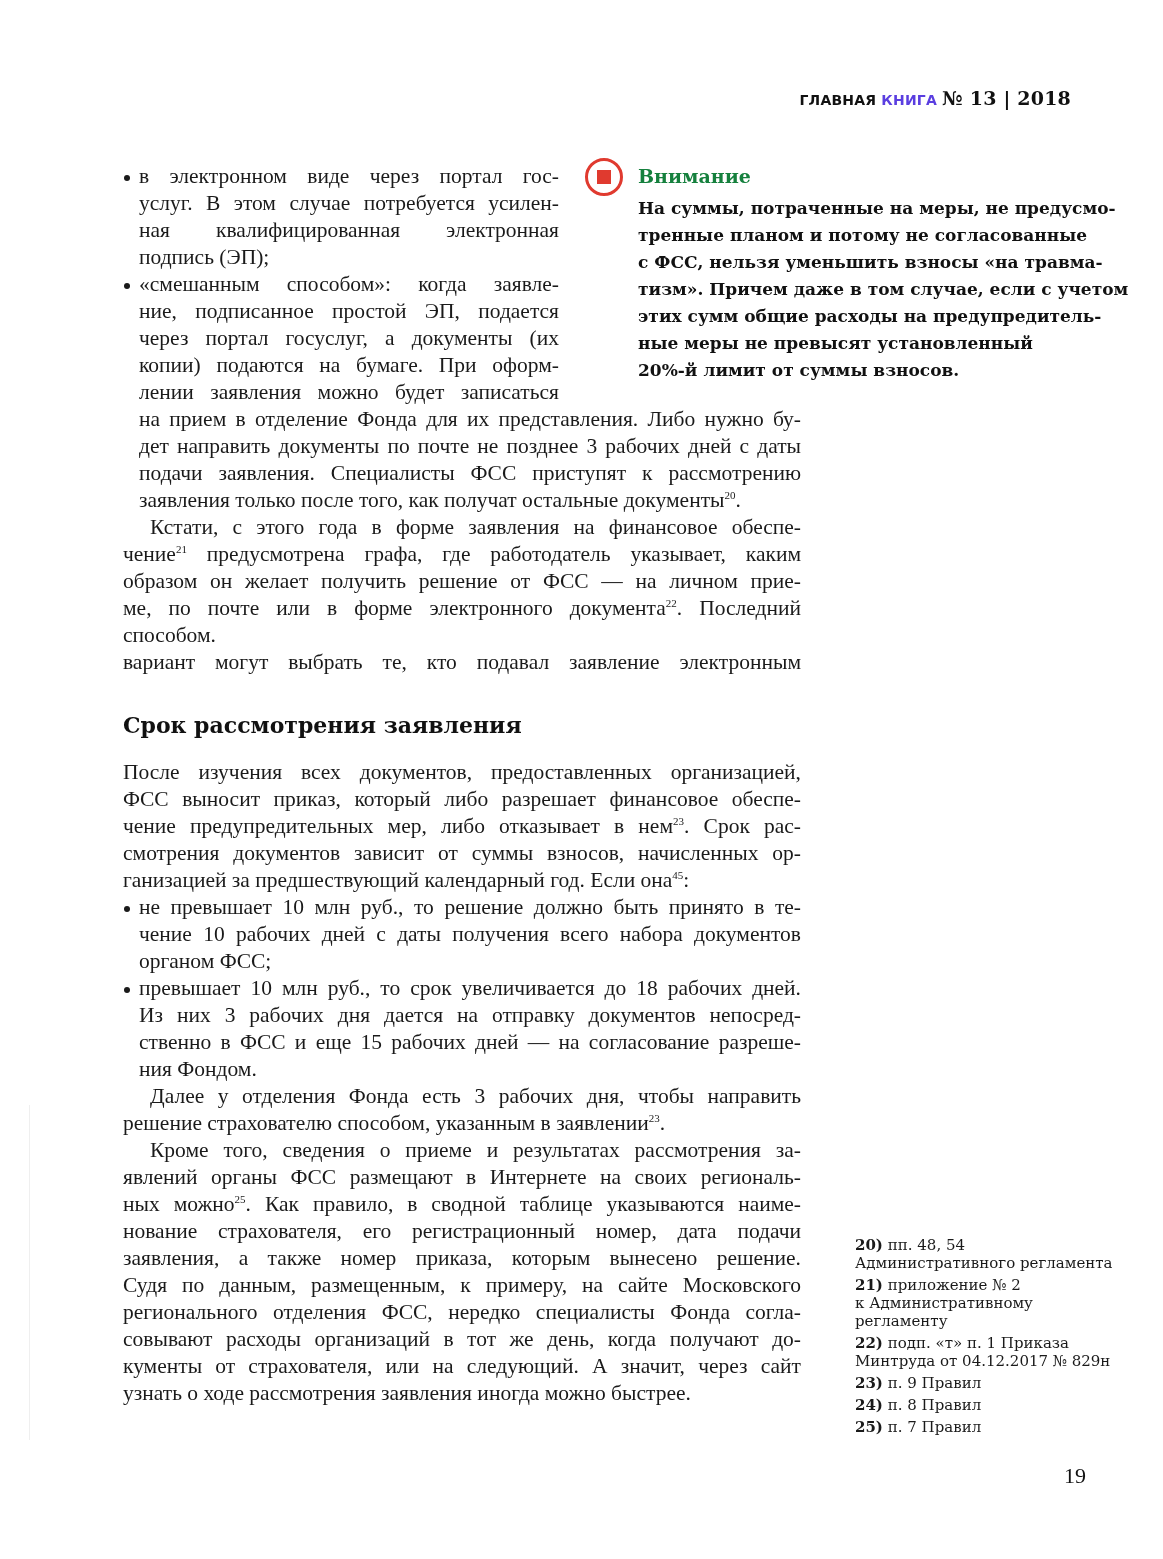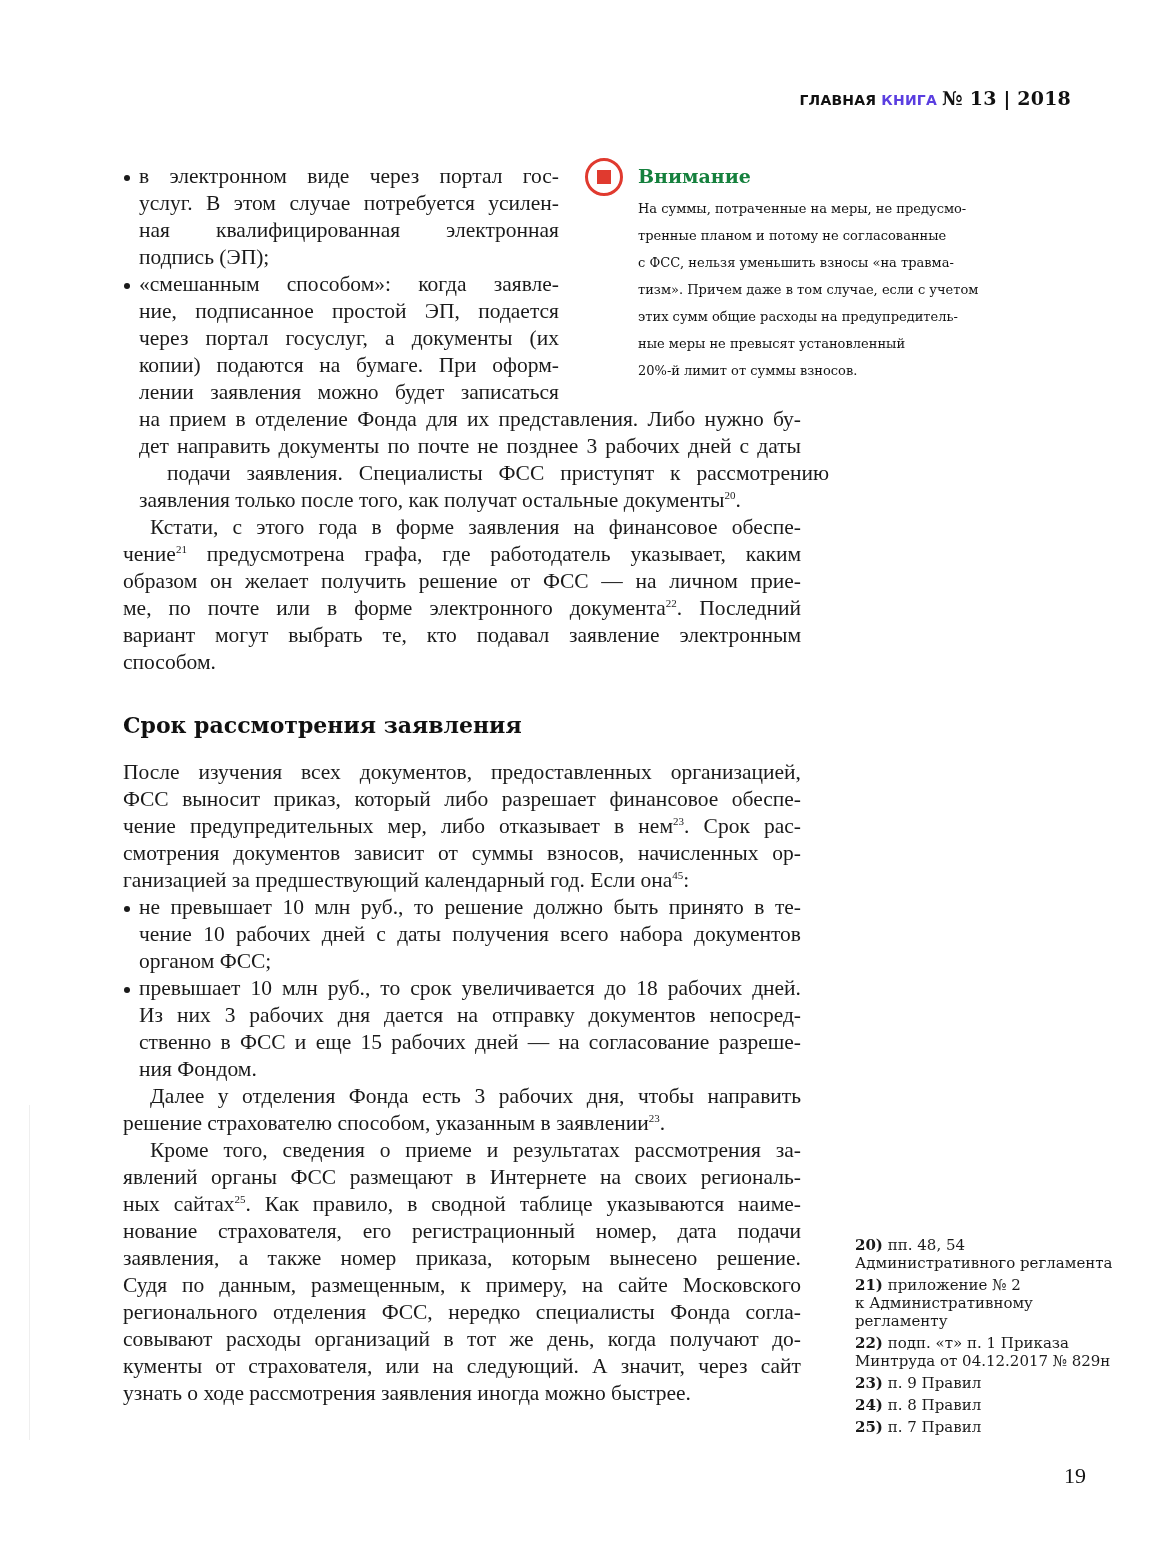--- a/index.html
+++ b/index.html
@@ -19,21 +19,21 @@
   .para-ind { text-indent:27px; }
   .bullet { position:relative; }
   .bullet::before { content:""; position:absolute; left:-15px; top:12px; width:6px; height:6px; border-radius:50%; background:#1a1a1a; }
   sup { font-size:11px; line-height:0; vertical-align:super; }
 
   .left-narrow { width:420px; }
 
   .callout { position:absolute; left:584px; top:157px; width:480px; }
   .callout .icon { position:absolute; left:0; top:0; width:40px; height:40px; }
   .callout .title { position:absolute; left:54px; top:8px; font-family:"DejaVu Serif", serif; font-weight:bold; font-size:19px; color:#15803d; }
-  .callout .txt { position:absolute; left:54px; top:38px; width:426px; font-family:"DejaVu Serif", serif; font-weight:normal; font-size:13px; line-height:27px; color:#111; }
+  .callout .txt { position:absolute; left:54px; top:38px; width:426px; font-family:"DejaVu Serif", serif; font-weight:bold; font-size:17px; line-height:27px; color:#111; }
   .callout .txt span { display:block; white-space:nowrap; }
 
   .heading { position:absolute; left:123px; top:712px; font-family:"DejaVu Serif", serif; font-weight:bold; font-size:22px; color:#111; }
 
   .footnotes { position:absolute; left:855px; top:1236px; width:230px; font-family:"DejaVu Serif", serif; font-size:15px; line-height:18px; color:#1a1a1a; }
   .fn { margin-bottom:4px; }
   .fn b { font-weight:bold; }
   .fn span.t { display:block; white-space:nowrap; }
 
   .pagenum { position:absolute; right:77px; top:1463px; font-family:"Liberation Serif", serif; font-size:22px; color:#111; }
@@ -59,30 +59,30 @@
   <div class="left-narrow ind">
     <span class="ln bullet">«смешанным способом»: когда заявле-</span>
     <span class="ln">ние, подписанное простой ЭП, подается</span>
     <span class="ln">через портал госуслуг, а документы (их</span>
     <span class="ln">копии) подаются на бумаге. При оформ-</span>
     <span class="ln">лении заявления можно будет записаться</span>
   </div>
   <div class="ind">
     <span class="ln" style="width:662px;">на прием в отделение Фонда для их представления. Либо нужно бу-</span>
     <span class="ln" style="width:662px;">дет направить документы по почте не позднее 3 рабочих дней с даты</span>
-    <span class="ln" style="width:662px;margin-left:28px;">подачи заявления. Специалисты ФСС приступят к рассмотрению</span>
+    <span class="ln" style="width:662px;">подачи заявления. Специалисты ФСС приступят к рассмотрению</span>
     <span class="ln last"><span>заявления только после того, как получат остальные документы</span><sup>20</sup>.</span>
   </div>
   <div>
     <span class="ln para-ind">Кстати, с этого года в форме заявления на финансовое обеспе-</span>
     <span class="ln"><span>чение</span><sup>21</sup><span> предусмотрена графа, где работодатель указывает, каким</span></span>
     <span class="ln">образом он желает получить решение от ФСС — на личном прие-</span>
     <span class="ln"><span>ме, по почте или в форме электронного документа</span><sup>22</sup><span>. Последний</span></span>
+    <span class="ln last">способом.</span>
     <span class="ln">вариант могут выбрать те, кто подавал заявление электронным</span>
-    <span class="ln last">способом.</span>
   </div>
 </div>
 
 <div class="callout">
   <svg class="icon" viewBox="0 0 40 40">
     <circle cx="20" cy="20" r="17.5" fill="none" stroke="#e03a2f" stroke-width="3"></circle>
     <rect x="13" y="13" width="14" height="14" fill="#e03a2f"></rect>
   </svg>
   <div class="title">Внимание</div>
   <div class="txt">
@@ -117,21 +117,21 @@
     <span class="ln" style="width:662px;">ственно в ФСС и еще 15 рабочих дней — на согласование разреше-</span>
     <span class="ln last">ния Фондом.</span>
   </div>
   <div>
     <span class="ln para-ind">Далее у отделения Фонда есть 3 рабочих дня, чтобы направить</span>
     <span class="ln last"><span>решение страхователю способом, указанным в заявлении</span><sup>23</sup><span>.</span></span>
   </div>
   <div>
     <span class="ln para-ind">Кроме того, сведения о приеме и результатах рассмотрения за-</span>
     <span class="ln">явлений органы ФСС размещают в Интернете на своих региональ-</span>
-    <span class="ln"><span>ных сайтах</span><sup>25</sup><span>. Как правило, в сводной таблице указываются наиме-</span></span>
+    <span class="ln"><span>ных можно</span><sup>25</sup><span>. Как правило, в сводной таблице указываются наиме-</span></span>
     <span class="ln">нование страхователя, его регистрационный номер, дата подачи</span>
     <span class="ln">заявления, а также номер приказа, которым вынесено решение.</span>
     <span class="ln">Судя по данным, размещенным, к примеру, на сайте Московского</span>
     <span class="ln">регионального отделения ФСС, нередко специалисты Фонда согла-</span>
     <span class="ln">совывают расходы организаций в тот же день, когда получают до-</span>
     <span class="ln">кументы от страхователя, или на следующий. А значит, через сайт</span>
     <span class="ln last">узнать о ходе рассмотрения заявления иногда можно быстрее.</span>
   </div>
 </div>
 

